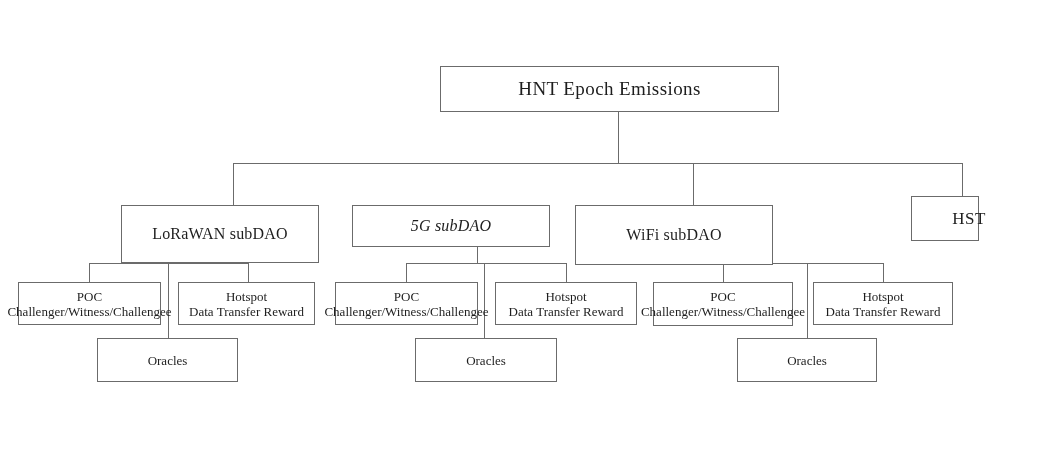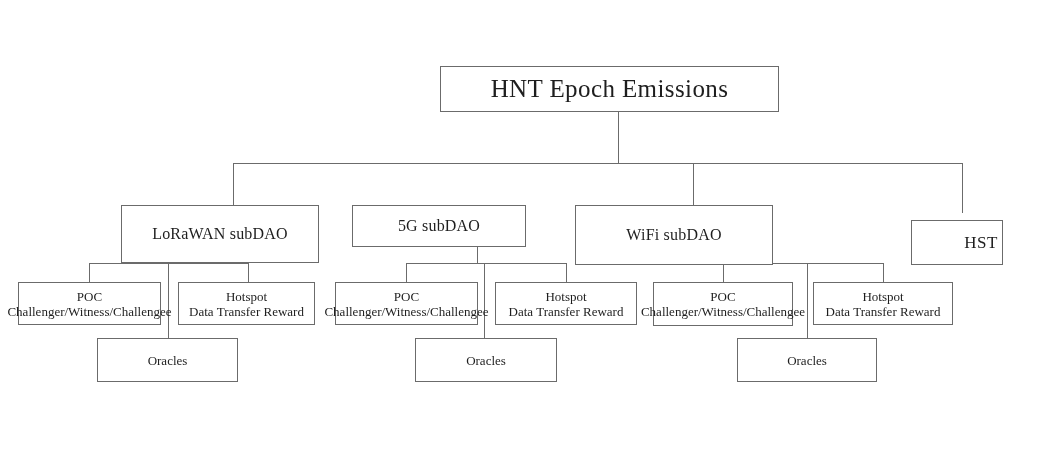--- a/index.html
+++ b/index.html
@@ -22,21 +22,21 @@
     position: absolute;
     box-sizing: border-box;
     border: 1px solid var(--box-border);
     background: var(--background);
     display: flex;
     flex-direction: column;
     align-items: center;
     justify-content: center;
     text-align: center;
   }
-  .node.root   { font-size: 25px; letter-spacing: 0.4px; }
+  .node.root   { font-size: 19px; letter-spacing: 0.4px; }
   .node.subdao { font-size: 16px; letter-spacing: 0.2px; }
   .node.hst    { font-size: 17px; letter-spacing: 0.5px; }
   .node.leaf   { font-size: 13px; line-height: 15px; }
   .hline, .vline { position: absolute; background: var(--line); }
   .hline { height: 1px; }
   .vline { width: 1px; }
 </style>
 </head>
 <body>
 
@@ -66,27 +66,27 @@
   <div class="vline" style="left:883px; top:263px; height:20px;"></div>
   <div class="vline" style="left:807px; top:263px; height:76px;"></div>
 
   <div class="node root" style="left:440px; top:66px; width:339px; height:46px;">
     <span>HNT Epoch Emissions</span>
   </div>
 
   <div class="node subdao" style="left:121px; top:205px; width:198px; height:58px;">
     <span>LoRaWAN subDAO</span>
   </div>
-  <div class="node subdao" style="left:352px; top:205px; width:174px; height:42px;">
+  <div class="node subdao" style="left:352px; top:205px; width:198px; height:42px;font-style:italic;">
     <span>5G subDAO</span>
   </div>
   <div class="node subdao" style="left:575px; top:205px; width:198px; height:60px;">
     <span>WiFi subDAO</span>
   </div>
-  <div class="node hst" style="left:911px; top:220px; width:92px; height:45px;padding-left:48px;">
+  <div class="node hst" style="left:911px; top:196px; width:68px; height:45px;padding-left:48px;">
     <span>HST</span>
   </div>
 
   <div class="node leaf" style="left:18px; top:282px; width:143px; height:43px;">
     <span>POC</span>
     <span>Challenger/Witness/Challengee</span>
   </div>
   <div class="node leaf" style="left:178px; top:282px; width:137px; height:43px;">
     <span>Hotspot</span>
     <span>Data Transfer Reward</span>

